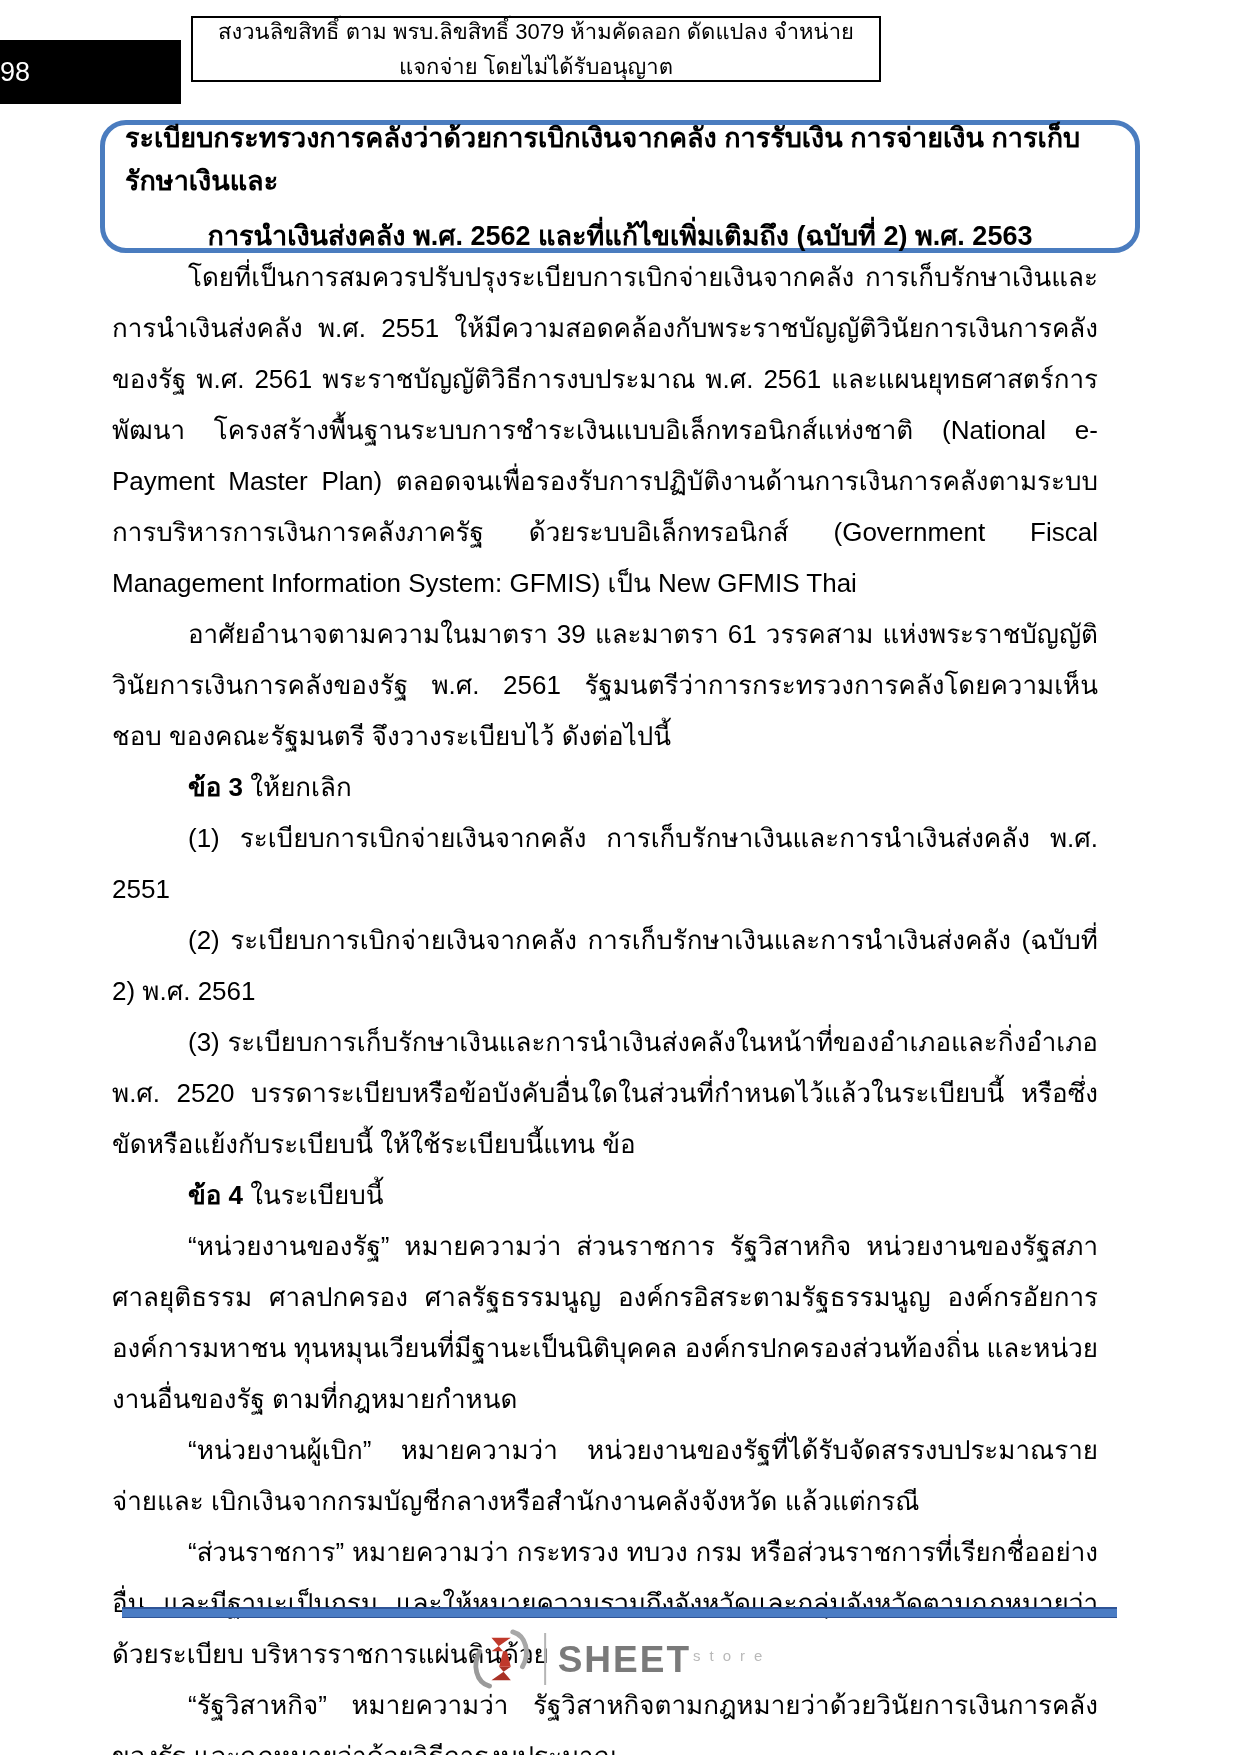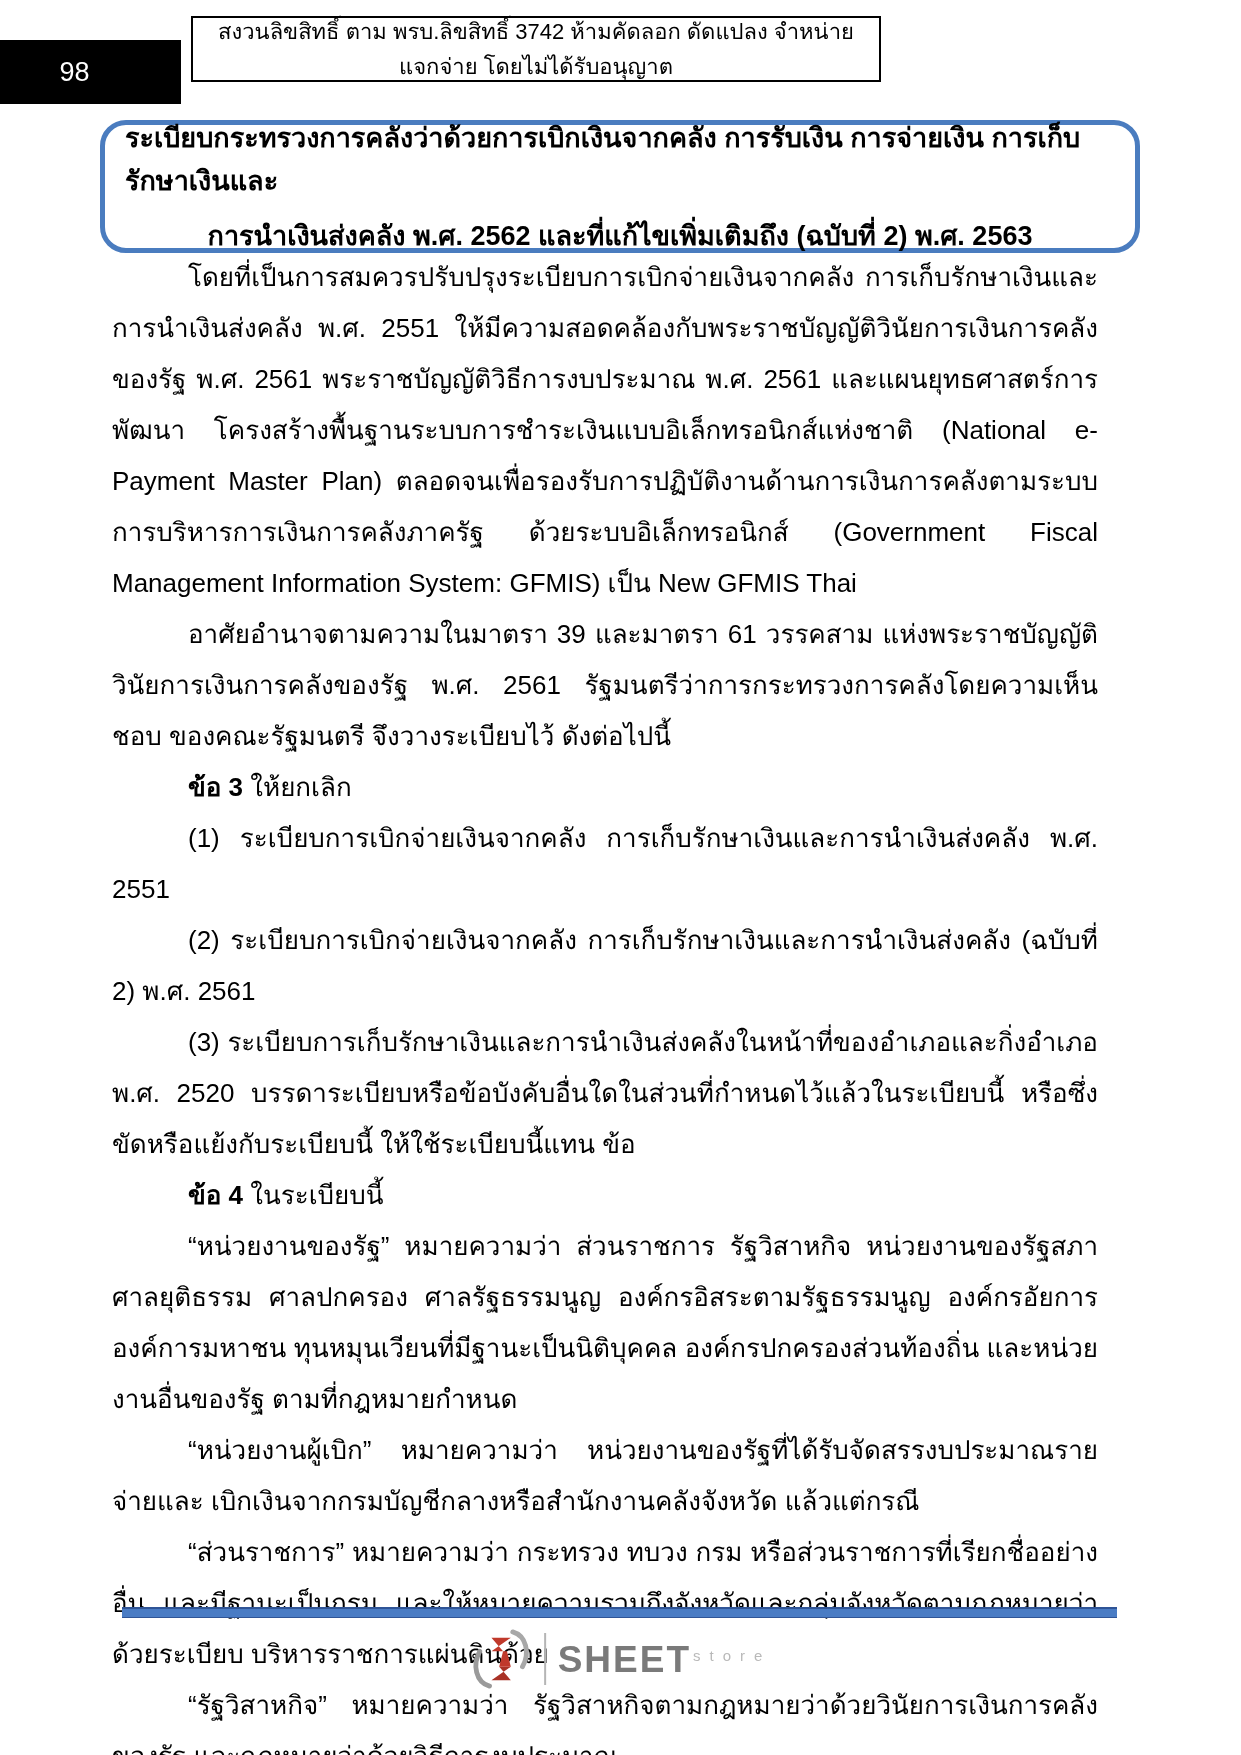--- a/index.html
+++ b/index.html
@@ -11,21 +11,21 @@
     color:#000000;
     overflow:hidden;
   }
 
   
   .pageno-box {
     position:absolute; left:0; top:40px;
     width:181px; height:64px;
     background:#000000;
     color:#ffffff;
-    display:flex; align-items:center; justify-content:center;
+    display:flex; align-items:center; justify-content:flex-start;
     padding-right:32px; box-sizing:border-box;
     font-size:27px;
   }
 
   
   .copyright-box {
     position:absolute; left:191px; top:16px;
     width:690px; height:66px;
     border:2px solid #000000;
     box-sizing:border-box;
@@ -90,21 +90,21 @@
 </head>
 <body>
 
 <div class="page">
 
   <div class="pageno-box">
     <span>98</span>
   </div>
 
   <div class="copyright-box">
-    <span>สงวนลิขสิทธิ์ ตาม พรบ.ลิขสิทธิ์ 3742 ห้ามคัดลอก ดัดแปลง จำหน่าย แจกจ่าย โดยไม่ได้รับอนุญาต</span>
+    <span>สงวนลิขสิทธิ์ ตาม พรบ.ลิขสิทธิ์ 3079 ห้ามคัดลอก ดัดแปลง จำหน่าย แจกจ่าย โดยไม่ได้รับอนุญาต</span>
   </div>
 
   <div class="title-box">
     <div class="t-line">ระเบียบกระทรวงการคลังว่าด้วยการเบิกเงินจากคลัง การรับเงิน การจ่ายเงิน การเก็บรักษาเงินและ</div>
     <div class="t-line">การนำเงินส่งคลัง พ.ศ. 2562 และที่แก้ไขเพิ่มเติมถึง (ฉบับที่ 2) พ.ศ. 2563</div>
   </div>
 
   <div class="doc-body">
       <p class="para indent"><span>โดยที่เป็นการสมควรปรับปรุงระเบียบการเบิกจ่ายเงินจากคลัง การเก็บรักษาเงินและการนำเงินส่งคลัง พ.ศ. 2551 ให้มีความสอดคล้องกับพระราชบัญญัติวินัยการเงินการคลังของรัฐ พ.ศ. 2561 พระราชบัญญัติวิธีการงบประมาณ พ.ศ. 2561 และแผนยุทธศาสตร์การพัฒนา โครงสร้างพื้นฐานระบบการชำระเงินแบบอิเล็กทรอนิกส์แห่งชาติ (National e-Payment Master Plan) ตลอดจนเพื่อรองรับการปฏิบัติงานด้านการเงินการคลังตามระบบการบริหารการเงินการคลังภาครัฐ ด้วยระบบอิเล็กทรอนิกส์ (Government Fiscal Management Information System: GFMIS) เป็น New GFMIS Thai</span></p>
       <p class="para indent"><span>อาศัยอำนาจตามความในมาตรา 39 และมาตรา 61 วรรคสาม แห่งพระราชบัญญัติ วินัยการเงินการคลังของรัฐ พ.ศ. 2561 รัฐมนตรีว่าการกระทรวงการคลังโดยความเห็นชอบ ของคณะรัฐมนตรี จึงวางระเบียบไว้ ดังต่อไปนี้</span></p>

